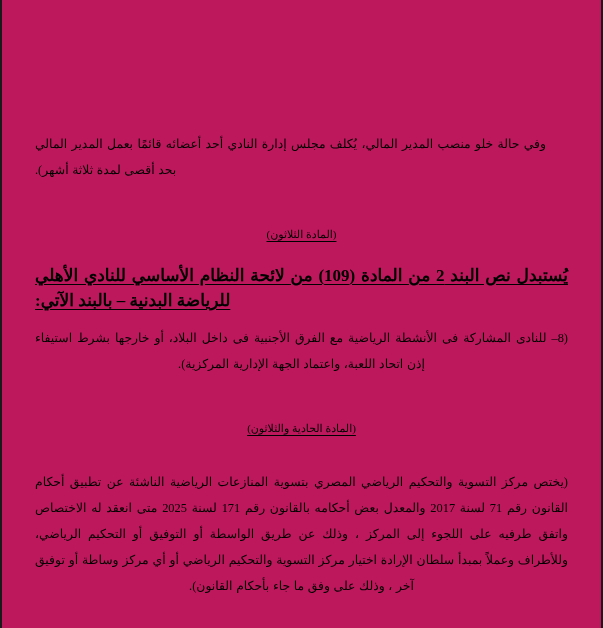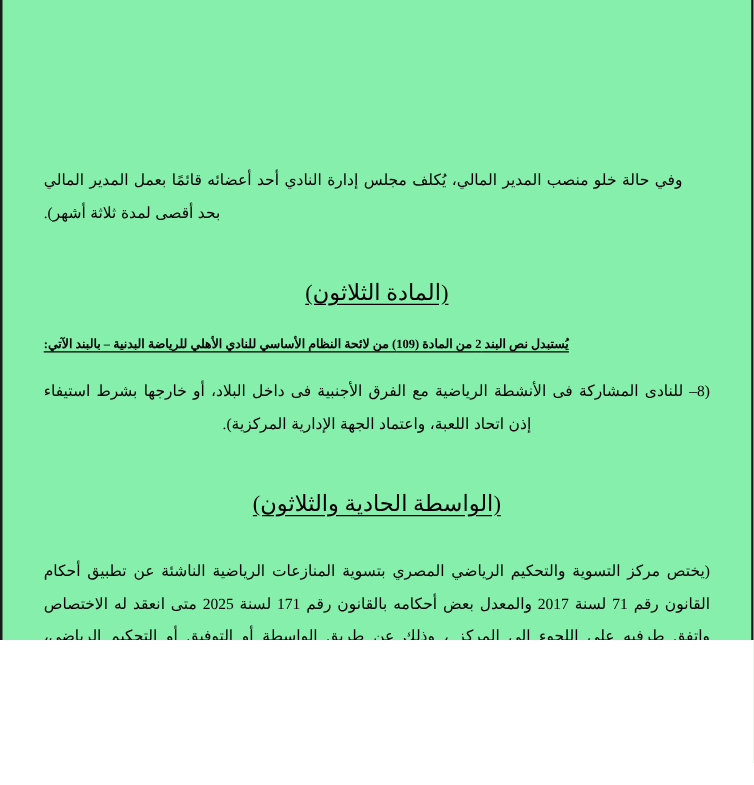--- a/index.html
+++ b/index.html
@@ -10,22 +10,22 @@
   }
 
   body {
     font-family: "Liberation Serif", "DejaVu Serif", serif;
     color: #000000;
   }
 
   .page {
     position: relative;
     width: 603px;
-    height: 512px;
-    background: #86efac;
+    height: 628px;
+    background: #be185d;
     box-sizing: border-box;
     overflow: hidden;
   }
 
   
   .page-edge {
     position: absolute;
     top: 0;
     bottom: 0;
     width: 2px;
@@ -65,36 +65,36 @@
   }
 
   .para.long {
     text-align-last: center;
   }
 
   
   .article-title {
     direction: rtl;
     text-align: center;
-    font-size: 18px;
+    font-size: 11px;
     line-height: 22px;
     margin: 0;
   }
   .article-title .u {
     text-decoration: underline;
     text-underline-offset: 3px;
   }
 
   
   .amend-heading {
     direction: rtl;
     text-align: justify;
     text-align-last: left;
     font-weight: bold;
-    font-size: 10px;
+    font-size: 17px;
     line-height: 25px;
     margin: 0;
     text-decoration: underline;
     text-underline-offset: 3px;
   }
 
   
   .gap-xl { height: 40px; }
   .gap-md { height: 18px; }
   .gap-sm { height: 12px; }
@@ -121,21 +121,21 @@
 
     <p class="amend-heading">يُستبدل نص البند 2 من المادة (109) من لائحة النظام الأساسي للنادي الأهلي للرياضة البدنية – بالبند الآتي:</p>
 
     <div class="gap-sm"></div>
 
     <p class="para clause">(8– للنادى المشاركة فى الأنشطة الرياضية مع الفرق الأجنبية فى داخل البلاد، أو خارجها بشرط استيفاء إذن اتحاد اللعبة، واعتماد الجهة الإدارية المركزية).</p>
 
     <div class="gap-xl"></div>
 
     <p class="article-title">
-      <span class="u">(الواسطة الحادية والثلاثون)</span>
+      <span class="u">(المادة الحادية والثلاثون)</span>
     </p>
 
     <div class="gap-md"></div>
 
 
     <div class="gap-sm"></div>
 
     <p class="para long">(يختص مركز التسوية والتحكيم الرياضي المصري بتسوية المنازعات الرياضية الناشئة عن تطبيق أحكام القانون رقم 71 لسنة 2017 والمعدل بعض أحكامه بالقانون رقم 171 لسنة 2025 متى انعقد له الاختصاص واتفق طرفيه على اللجوء إلى المركز ، وذلك عن طريق الواسطة أو التوفيق أو التحكيم الرياضي، وللأطراف وعملاً بمبدأ سلطان الإرادة اختيار مركز التسوية والتحكيم الرياضي أو أي مركز وساطة أو توفيق آخر ، وذلك على وفق ما جاء بأحكام القانون).</p>
 
   </div>

